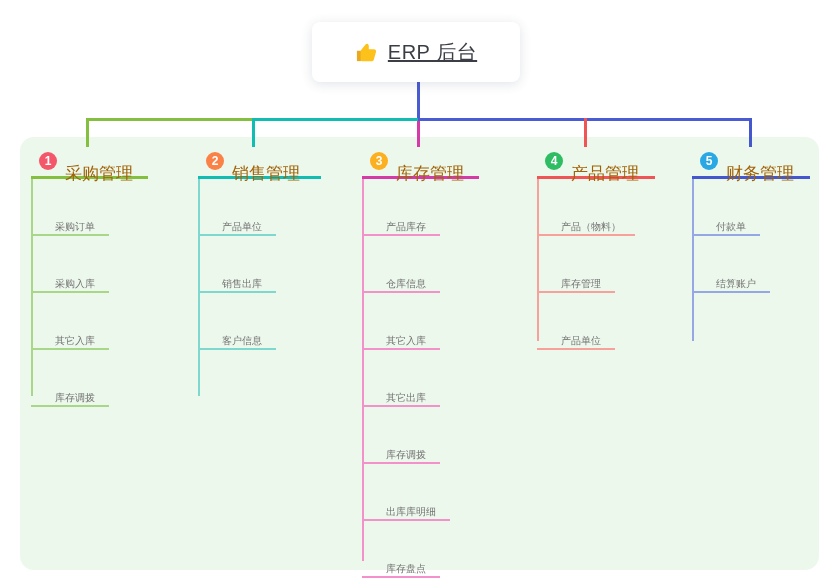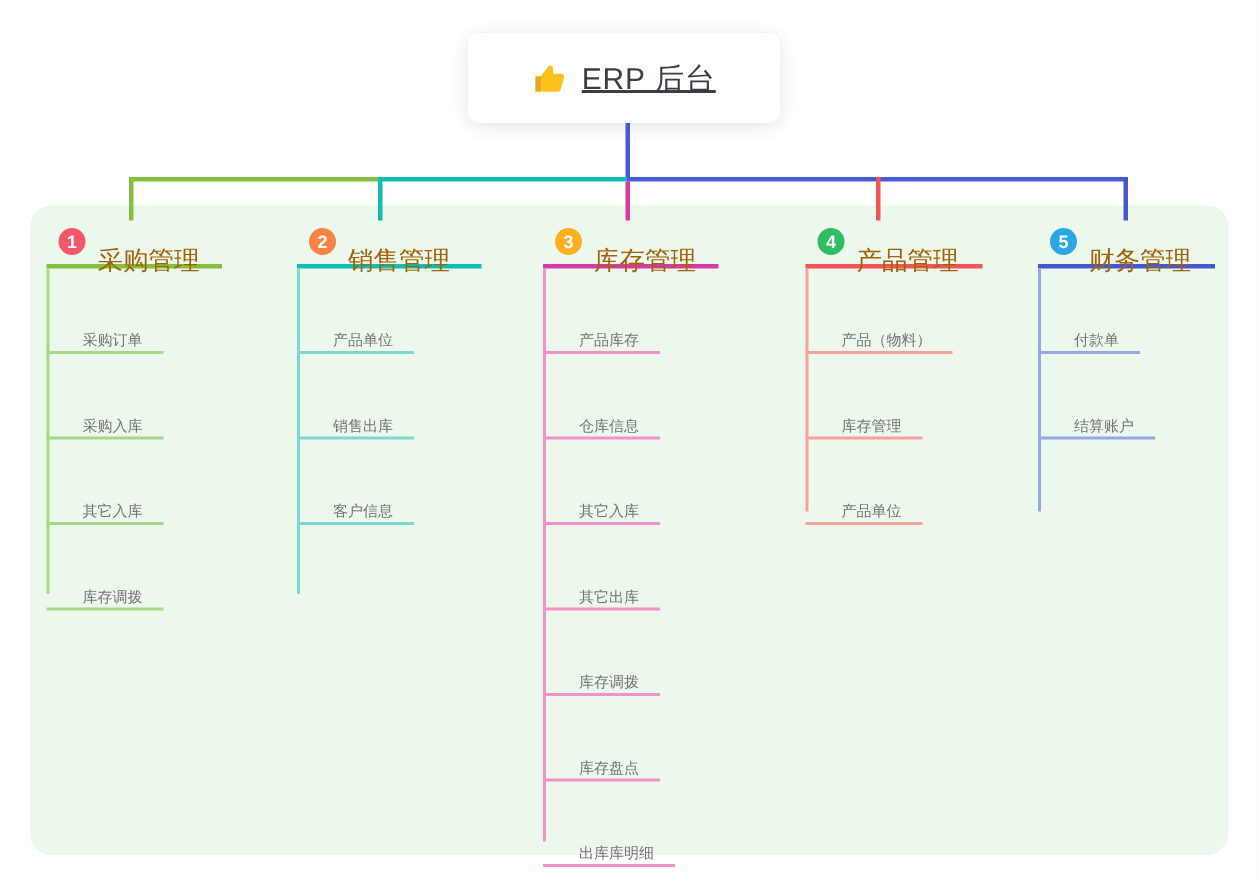--- a/index.html
+++ b/index.html
@@ -131,24 +131,24 @@
     <div class="child-row">
         <span>其它入库</span>
       </div>
     <div class="child-row">
         <span>其它出库</span>
       </div>
     <div class="child-row">
         <span>库存调拨</span>
       </div>
     <div class="child-row">
-        <span>库存盘点</span>
+        <span>出库库明细</span>
       </div>
     <div class="child-row">
-        <span>出库库明细</span>
+        <span>库存盘点</span>
       </div>
   </div>
 
   <div class="branch b4">
     <div class="branch-header">
       <span class="badge">4</span>
       <span class="branch-label">产品管理</span>
     </div>
     <div class="spine"></div>
     <div class="child-row">

